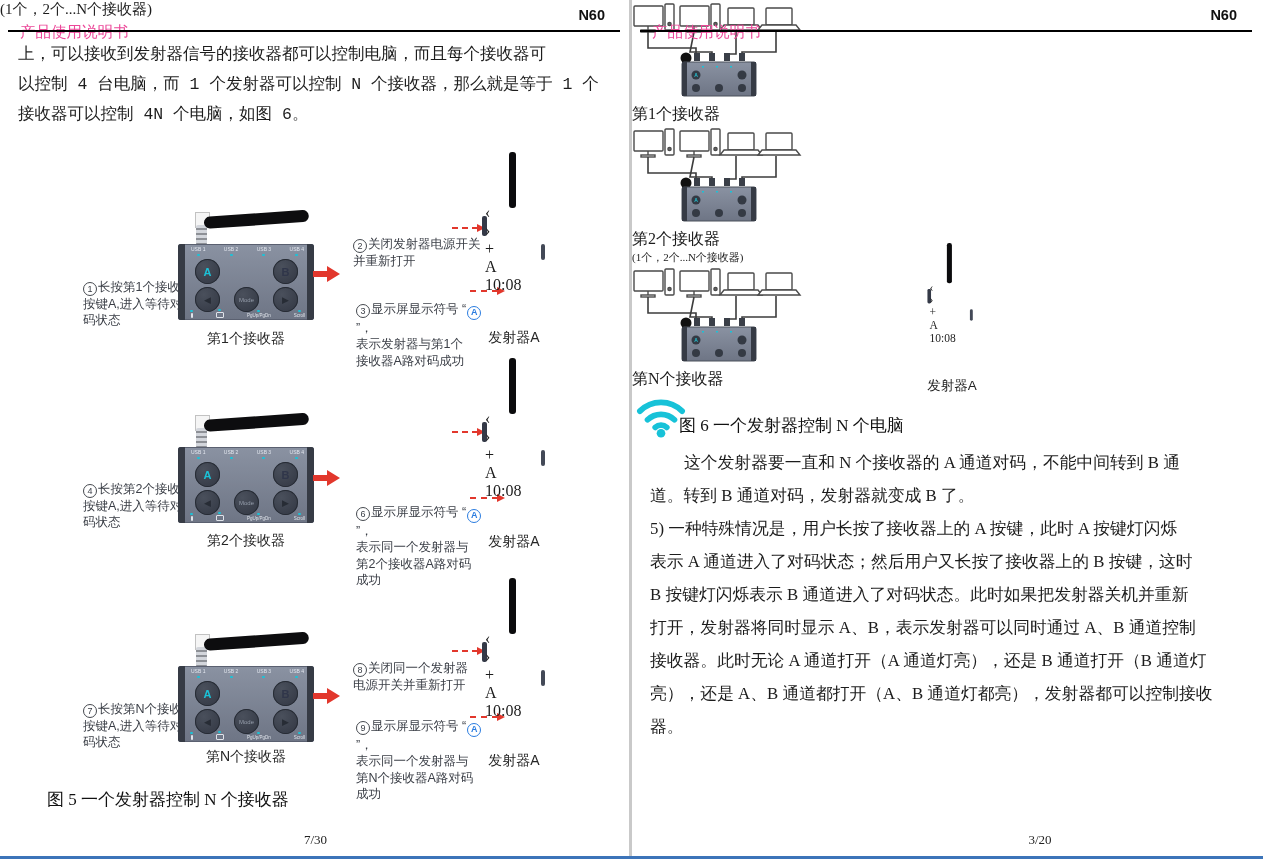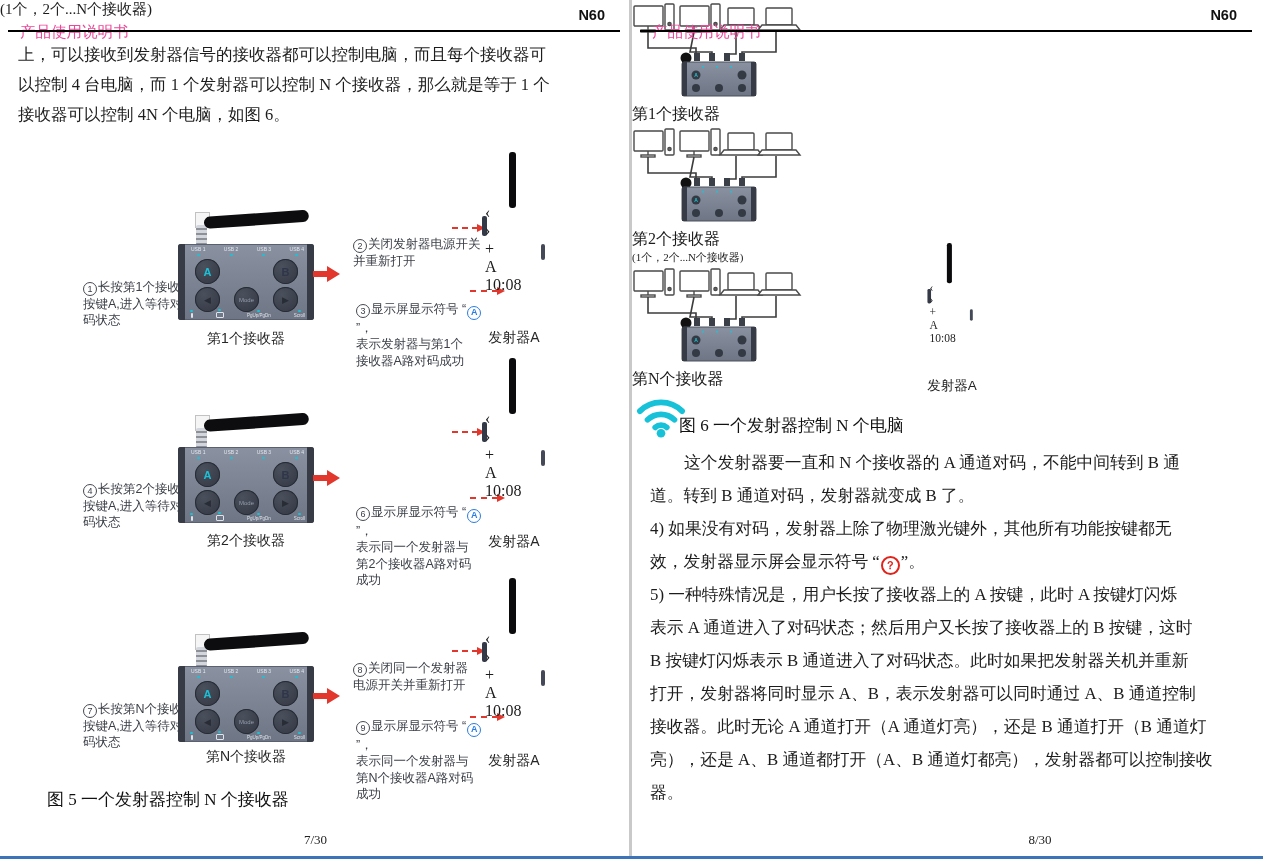--- a/index.html
+++ b/index.html
@@ -10,21 +10,21 @@
   #pageR{left:632px;}
   .pg-divider{position:absolute;left:629px;top:0;width:3px;height:859px;background:#c9c9c9;}
   .bottom-bar{position:absolute;left:0;bottom:0;width:1263px;height:3px;background:#3c74b9;}
 
   
   .hdr-title{position:absolute;left:20px;top:22px;font-size:15.5px;color:#ec4899;}
   .hdr-model{position:absolute;right:26px;top:7px;font-family:"Liberation Sans",sans-serif;font-weight:600;font-size:14.5px;color:#111;}
   .hdr-line{position:absolute;left:8px;top:30px;width:612px;height:2px;background:#000;}
 
   
-  .intro{position:absolute;left:18px;top:40px;width:598px;font-size:16.5px;line-height:30px;white-space:pre-line;}
+  .intro{position:absolute;left:18px;top:40px;width:598px;font-size:16.5px;line-height:30px;white-space:pre-line;font-family:Liberation Mono, monospace;}
   .bodytext{position:absolute;left:18px;top:446px;width:600px;font-size:16.8px;line-height:33px;}
   .para{white-space:pre-line;}
   .para.ind{text-indent:34px;}
 
   
   .ann{position:absolute;font-family:"Liberation Sans",sans-serif;font-size:12.5px;line-height:16.5px;
        color:#3a3e46;white-space:pre-line;padding-left:15px;text-indent:-15px;}
   .cnum{display:inline-block;width:12px;height:12px;border:1px solid #45494f;border-radius:50%;
         font-size:9px;line-height:12px;text-align:center;text-indent:0;margin-right:1px;vertical-align:-1px;color:#3a3e46;}
   .asym{display:inline-block;width:12px;height:12px;border:1.5px solid #2a7ce0;border-radius:50%;color:#2a7ce0;
@@ -617,29 +617,27 @@
         </div>
       </div>
     </div>
     <div class="cap-text" style="left:285px;top:377px;width:70px;font-size:13.5px">发射器A</div>
 
     <div class="fig-cap" style="top:414px">图 6 一个发射器控制 N 个电脑</div>
 
     <div class="bodytext">
       <div class="para ind">这个发射器要一直和 N 个接收器的 A 通道对码，不能中间转到 B 通
 道。转到 B 通道对码，发射器就变成 B 了。</div>
-      <div class="para"><span>4) 如果没有对码，发射器上除了物理激光键外，其他所有功能按键都无
-效，发射器显示屏会显示符号 “</span><span class="qsym">？</span><span>”。</span></div>
       <div class="para">5) 一种特殊情况是，用户长按了接收器上的 A 按键，此时 A 按键灯闪烁
 表示 A 通道进入了对码状态；然后用户又长按了接收器上的 B 按键，这时
 B 按键灯闪烁表示 B 通道进入了对码状态。此时如果把发射器关机并重新
 打开，发射器将同时显示 A、B，表示发射器可以同时通过 A、B 通道控制
 接收器。此时无论 A 通道打开（A 通道灯亮），还是 B 通道打开（B 通道灯
 亮），还是 A、B 通道都打开（A、B 通道灯都亮），发射器都可以控制接收
 器。</div>
     </div>
 
-    <div class="footer" style="left:378px;top:832px;width:60px">8/30</div>
+    <div class="footer" style="left:378px;top:832px;width:60px">3/20</div>
   </div>
 
   <div class="pg-divider"></div>
   <div class="bottom-bar"></div>
 </div>
 
 </body></html>

